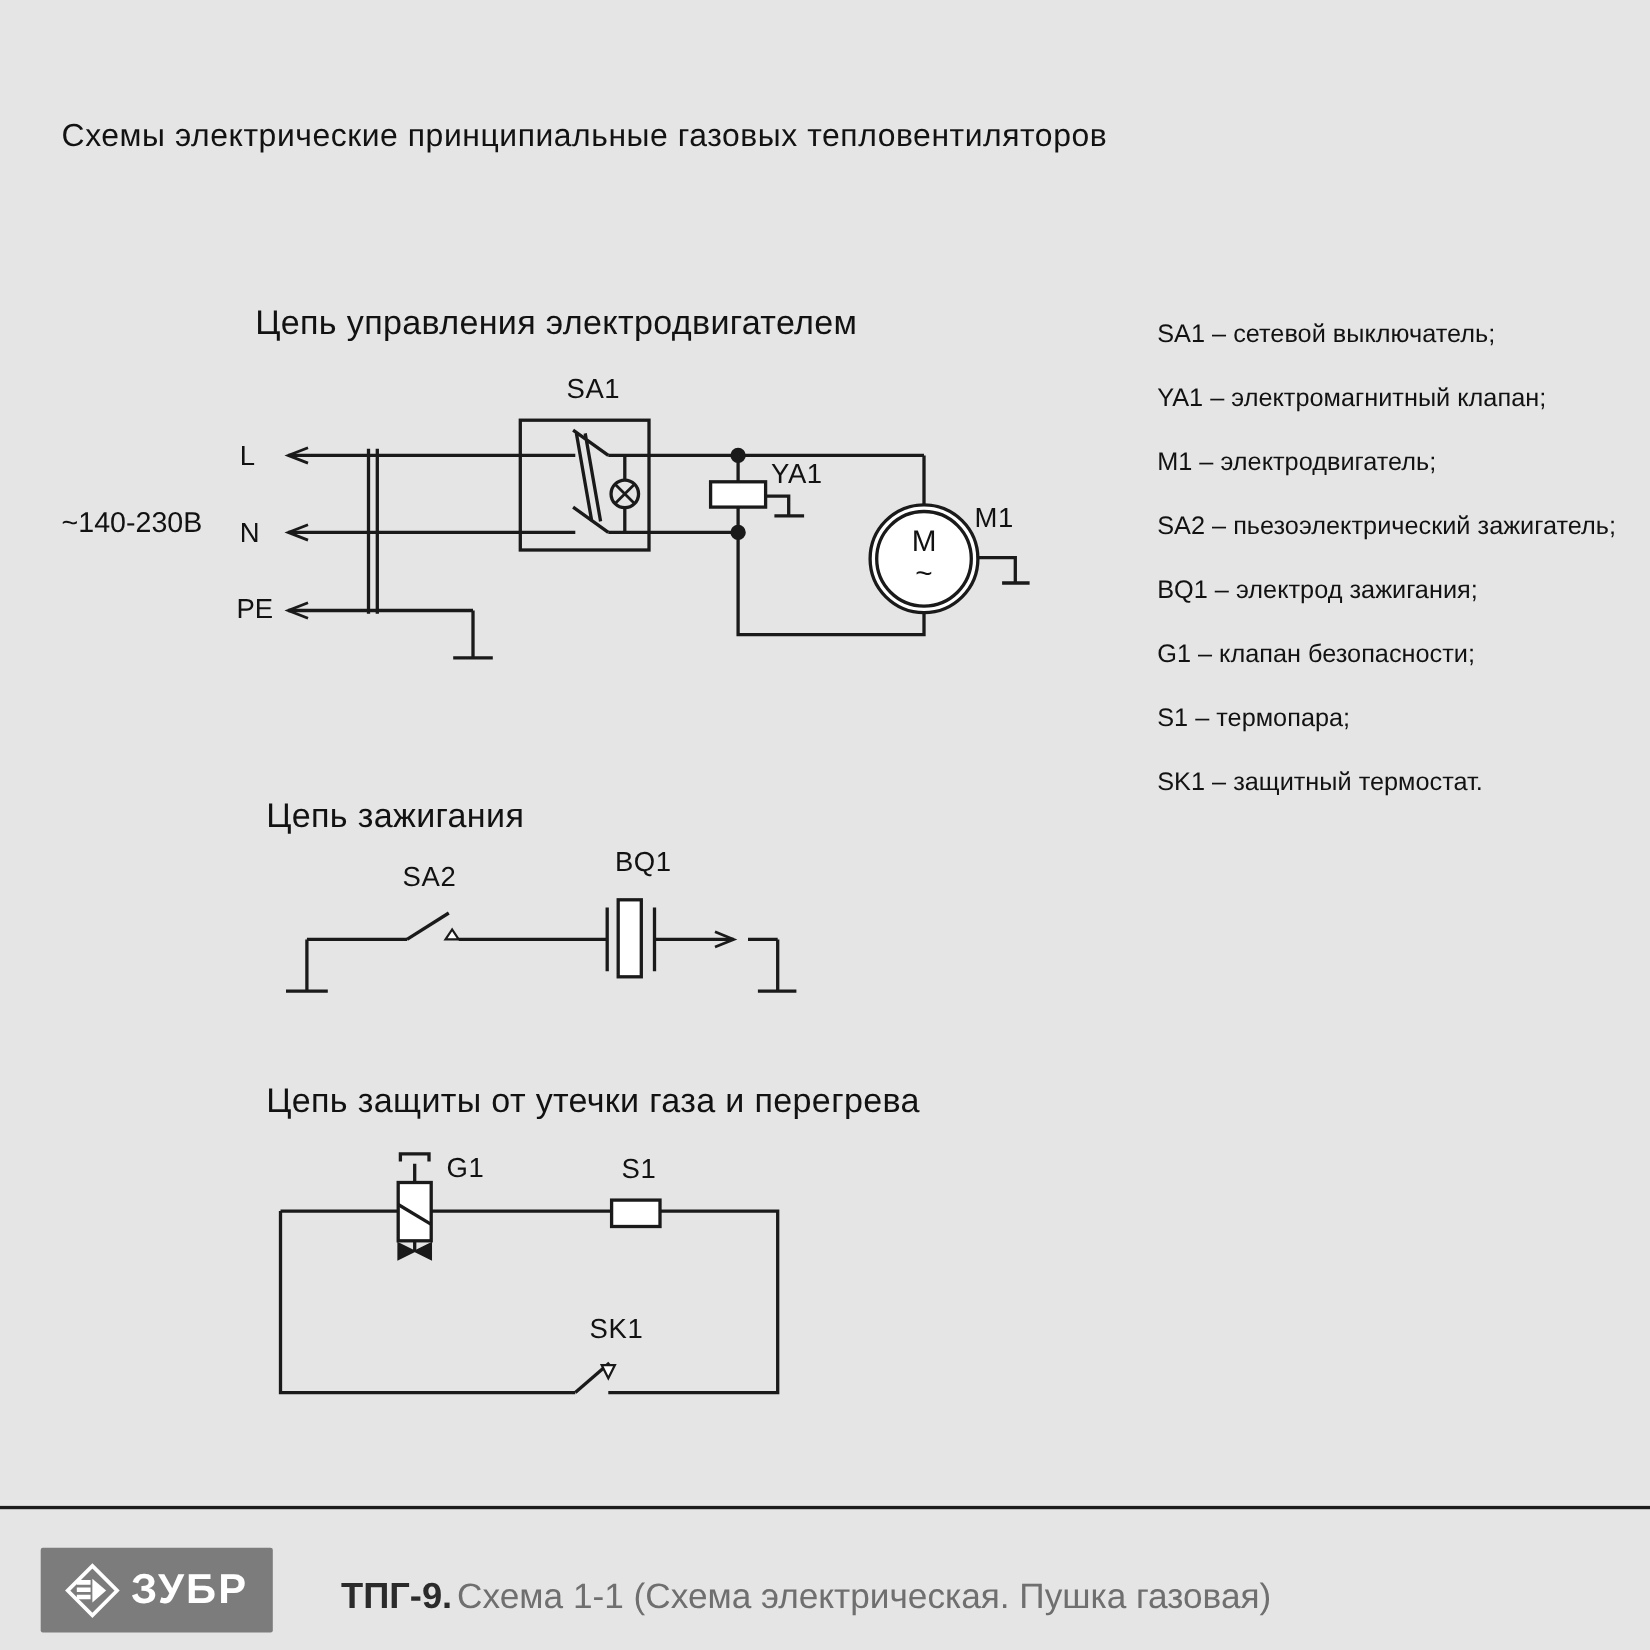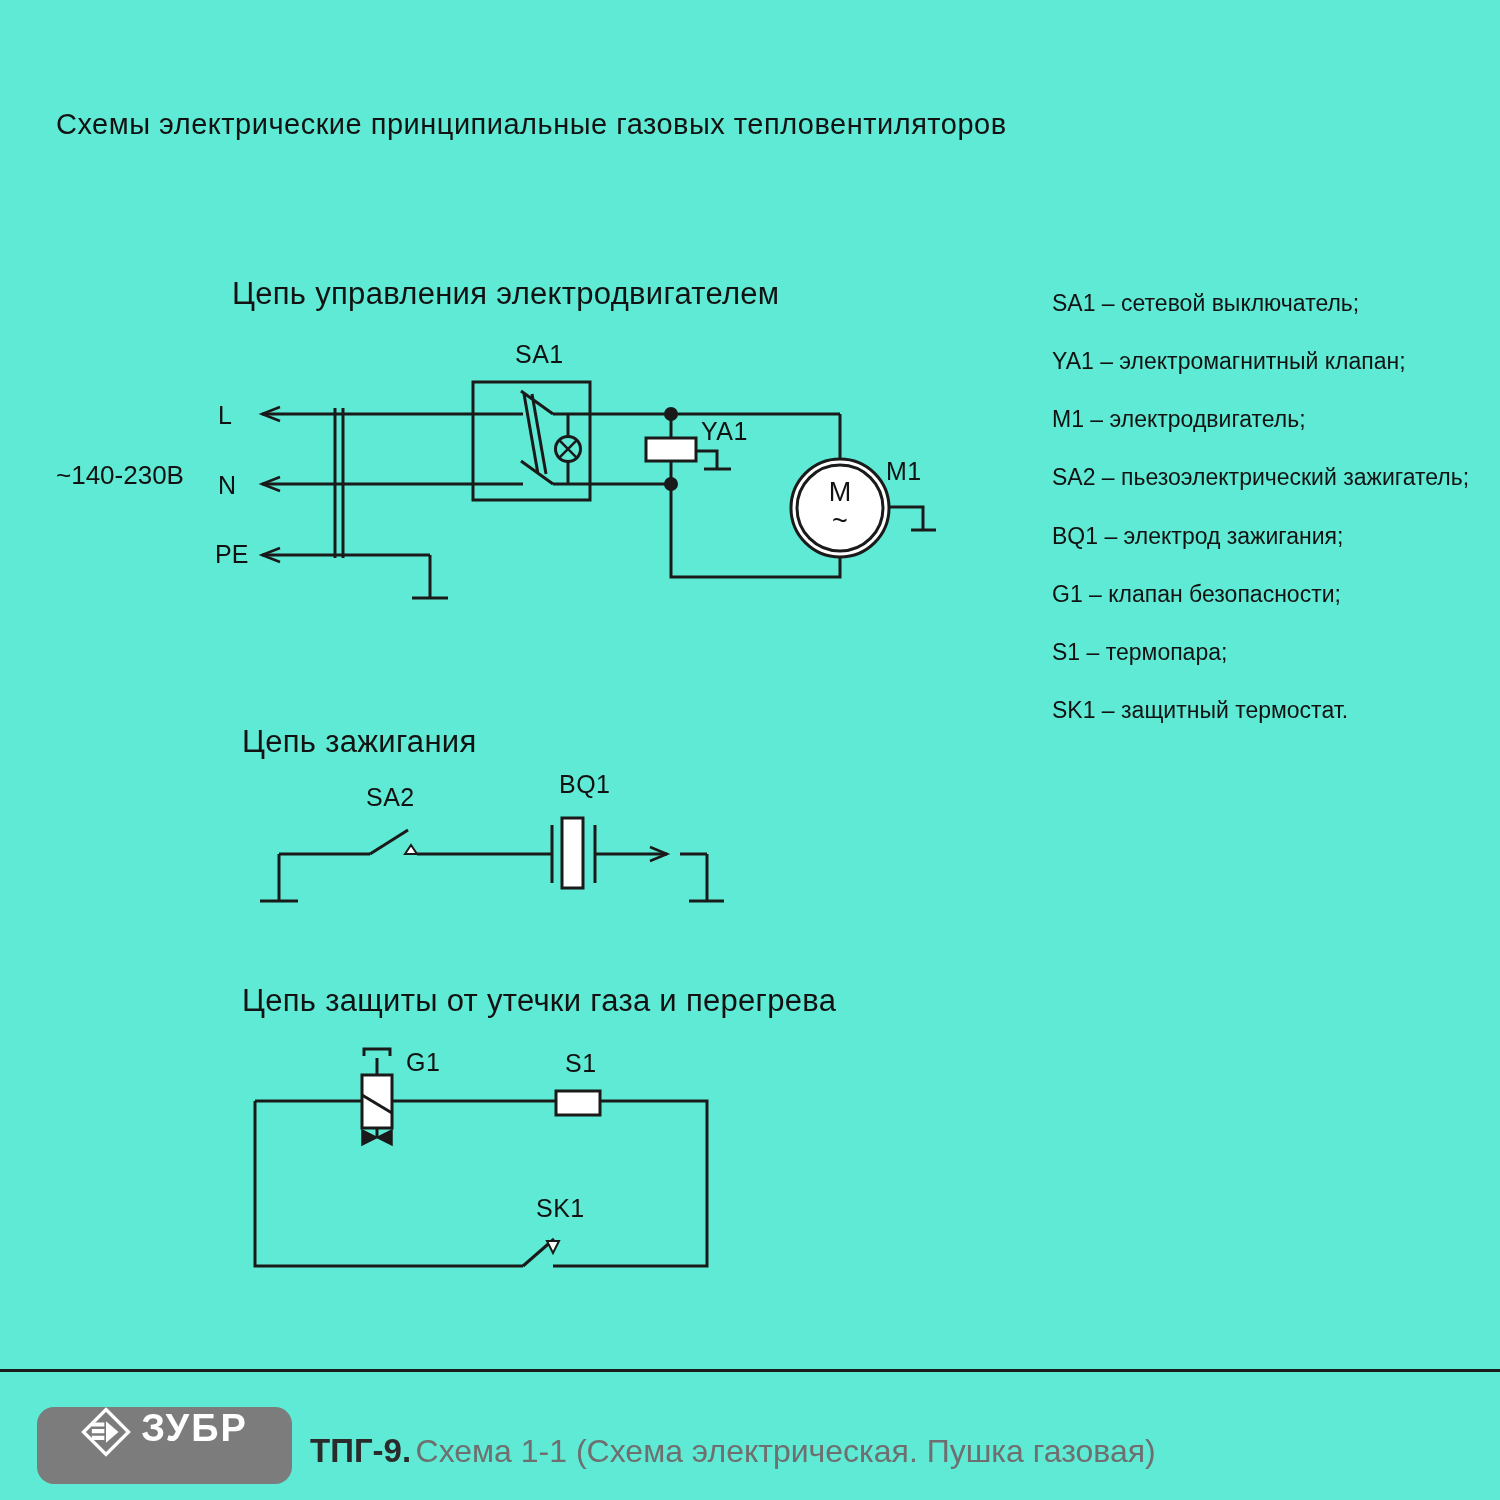--- a/index.html
+++ b/index.html
@@ -1,37 +1,37 @@
 <!DOCTYPE html>
 <html><head>
 <meta charset="utf-8">
 <style>
   html,body{margin:0;padding:0;background:#ffffff;}
   .page{
     position:relative;
     width:1500px;height:1500px;
-    background:#5eead4;
+    background:#e5e5e5;
     font-family:"Liberation Sans", sans-serif;
     color:#121212;
     overflow:hidden;
   }
   .lbl{position:absolute;white-space:nowrap;color:#121212;}
   .title-main{font-size:29px;letter-spacing:0.5px;}
   .title-section{font-size:31px;letter-spacing:0.3px;}
   .comp-label{font-size:25px;letter-spacing:0.5px;}
   .term-label{font-size:25px;}
   .supply-label{font-size:26px;}
   .motor-letter{font-size:27px;transform:translateX(-50%);}
   .legend{position:absolute;left:1020px;top:290px;width:460px;}
   .legend-row{position:absolute;left:0;font-size:23px;white-space:nowrap;color:#121212;margin-left:32px;}
   svg.schem{position:absolute;left:0;top:0;}
   .footer-rule{position:absolute;left:0;top:1369px;width:1500px;height:3px;background:#1c1c1c;}
   .brand-box{
-    position:absolute;left:37px;top:1407px;width:255px;height:77px;
-    border-radius:17px;display:flex;align-items:flex-start;justify-content:center;gap:10px;
+    position:absolute;left:37px;top:1407px;width:211px;height:77px;
+    border-radius:2px;display:flex;align-items:center;justify-content:center;gap:10px;
   }
   .brand-word{color:#ffffff;font-weight:bold;font-size:38px;letter-spacing:2px;}
   .footer-text{position:absolute;left:310px;top:1432px;white-space:nowrap;}
   .footer-model{font-size:33px;font-weight:bold;color:#2b2b2b;}
   .footer-desc{font-size:32px;color:#6f6f6f;}
 </style>
 </head>
 <body>
 
 <div class="page">

